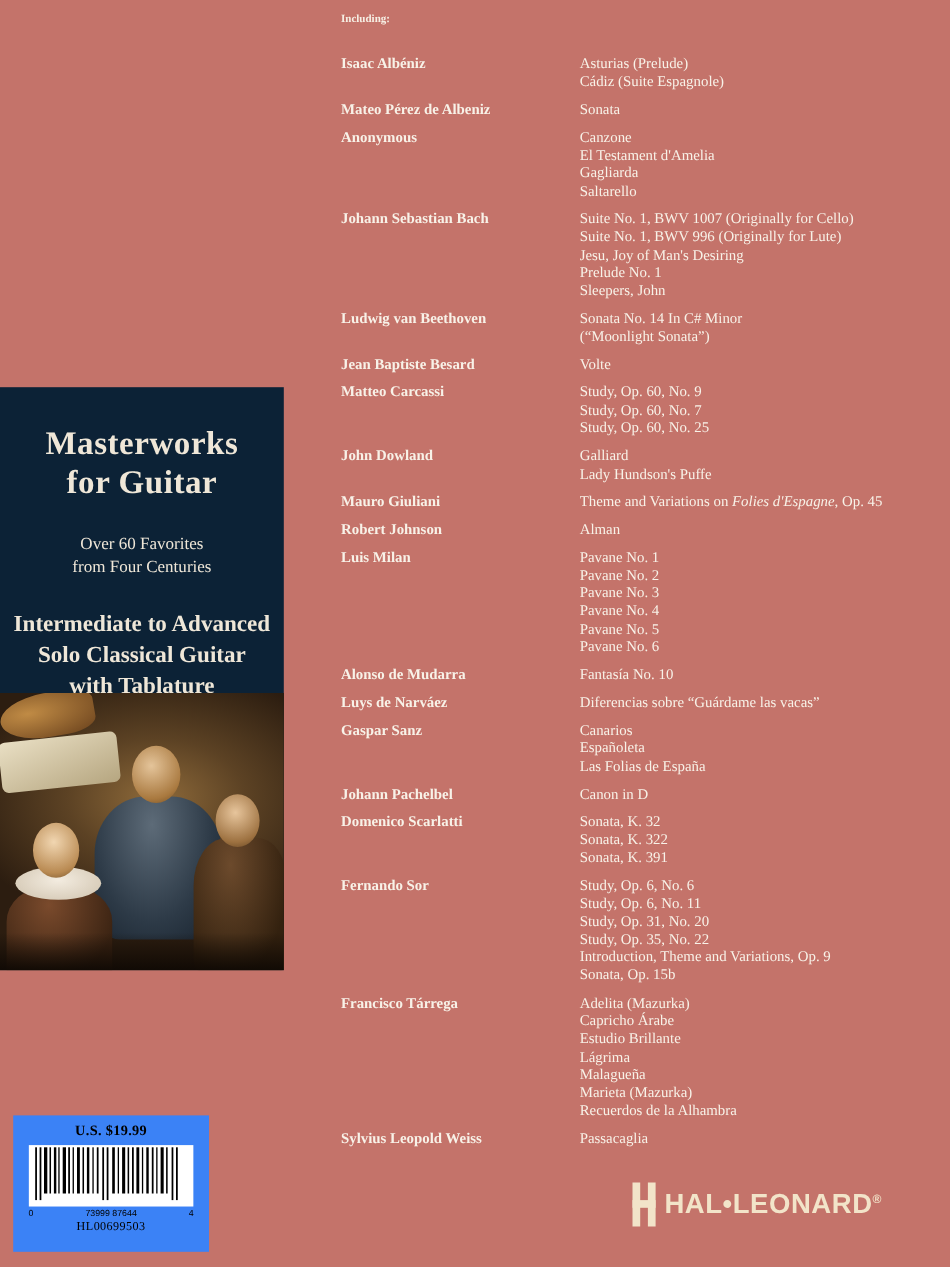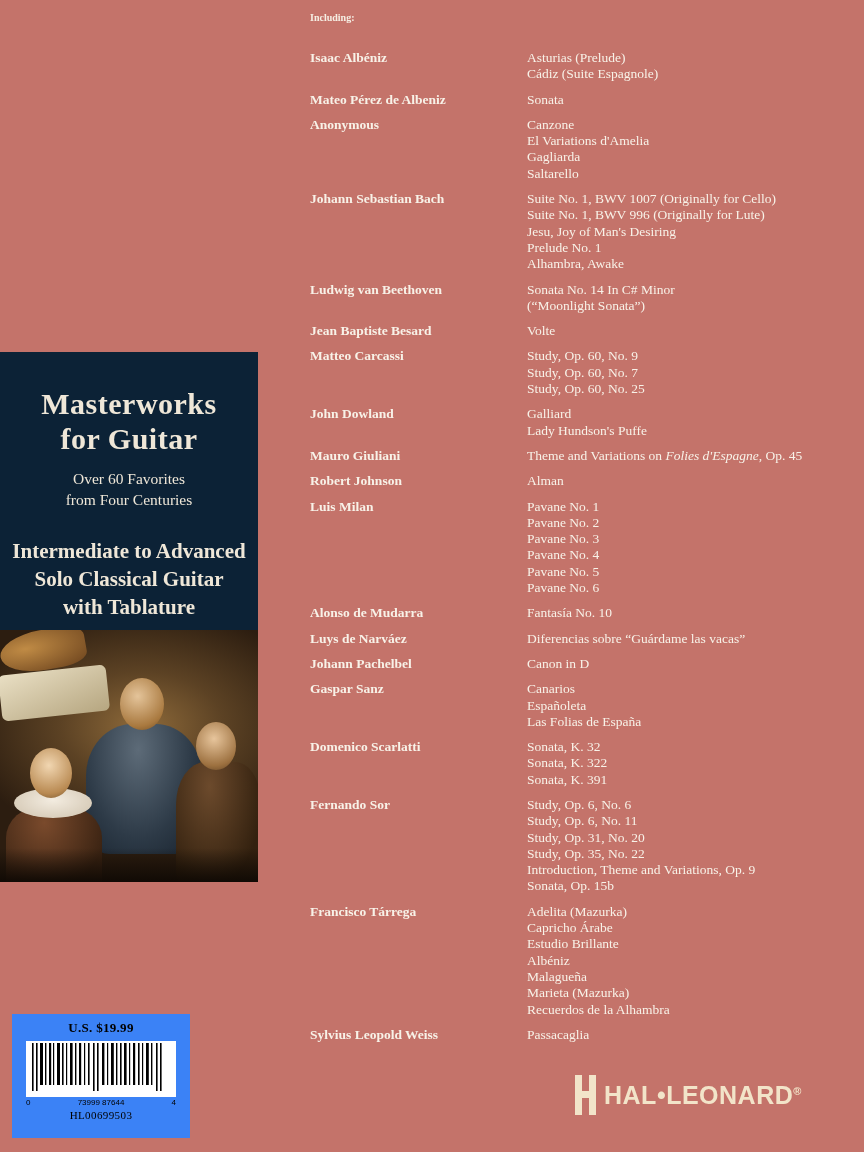--- a/index.html
+++ b/index.html
@@ -44,21 +44,21 @@
   }
 
   #cover-title {
     font-size: 30px;
     font-weight: bold;
     line-height: 1.18;
     letter-spacing: 0.5px;
   }
 
   #cover-sub1 {
-    margin-top: 12px;
+    margin-top: 28px;
     font-size: 15.5px;
     line-height: 1.35;
   }
 
   #cover-sub2 {
     margin-top: 26px;
     font-size: 21px;
     font-weight: bold;
     line-height: 1.35;
   }
@@ -367,33 +367,33 @@
       <div class="entry">
         <div class="composer">Mateo Pérez de Albeniz</div>
         <div class="works">
           <div>Sonata</div>
         </div>
       </div>
       <div class="entry">
         <div class="composer">Anonymous</div>
         <div class="works">
           <div>Canzone</div>
-          <div>El Variations d'Amelia</div>
+          <div>El Testament d'Amelia</div>
           <div>Gagliarda</div>
           <div>Saltarello</div>
         </div>
       </div>
       <div class="entry">
         <div class="composer">Johann Sebastian Bach</div>
         <div class="works">
           <div>Suite No. 1, BWV 1007 (Originally for Cello)</div>
           <div>Suite No. 1, BWV 996 (Originally for Lute)</div>
           <div>Jesu, Joy of Man's Desiring</div>
           <div>Prelude No. 1</div>
-          <div>Alhambra, Awake</div>
+          <div>Sleepers, John</div>
         </div>
       </div>
       <div class="entry">
         <div class="composer">Ludwig van Beethoven</div>
         <div class="works">
           <div>Sonata No. 14 In C# Minor</div>
           <div>(“Moonlight Sonata”)</div>
         </div>
       </div>
       <div class="entry">
@@ -446,31 +446,31 @@
           <div>Fantasía No. 10</div>
         </div>
       </div>
       <div class="entry">
         <div class="composer">Luys de Narváez</div>
         <div class="works">
           <div>Diferencias sobre “Guárdame las vacas”</div>
         </div>
       </div>
       <div class="entry">
-        <div class="composer">Johann Pachelbel</div>
-        <div class="works">
-          <div>Canon in D</div>
-        </div>
-      </div>
-      <div class="entry">
         <div class="composer">Gaspar Sanz</div>
         <div class="works">
           <div>Canarios</div>
           <div>Españoleta</div>
           <div>Las Folias de España</div>
+        </div>
+      </div>
+      <div class="entry">
+        <div class="composer">Johann Pachelbel</div>
+        <div class="works">
+          <div>Canon in D</div>
         </div>
       </div>
       <div class="entry">
         <div class="composer">Domenico Scarlatti</div>
         <div class="works">
           <div>Sonata, K. 32</div>
           <div>Sonata, K. 322</div>
           <div>Sonata, K. 391</div>
         </div>
       </div>
@@ -484,21 +484,21 @@
           <div>Introduction, Theme and Variations, Op. 9</div>
           <div>Sonata, Op. 15b</div>
         </div>
       </div>
       <div class="entry">
         <div class="composer">Francisco Tárrega</div>
         <div class="works">
           <div>Adelita (Mazurka)</div>
           <div>Capricho Árabe</div>
           <div>Estudio Brillante</div>
-          <div>Albéniz</div>
+          <div>Lágrima</div>
           <div>Malagueña</div>
           <div>Marieta (Mazurka)</div>
           <div>Recuerdos de la Alhambra</div>
         </div>
       </div>
       <div class="entry">
         <div class="composer">Sylvius Leopold Weiss</div>
         <div class="works">
           <div>Passacaglia</div>
         </div>

